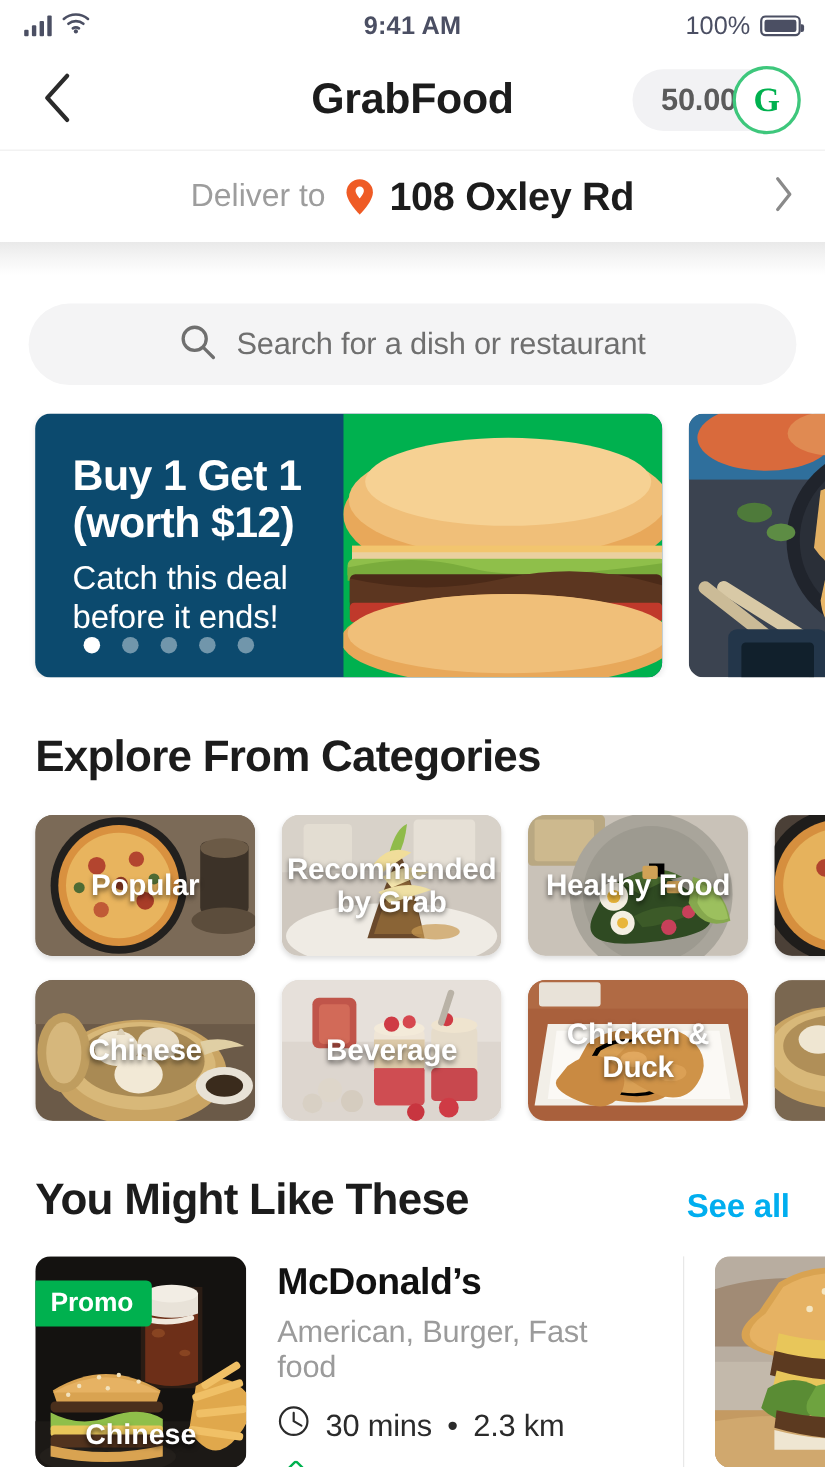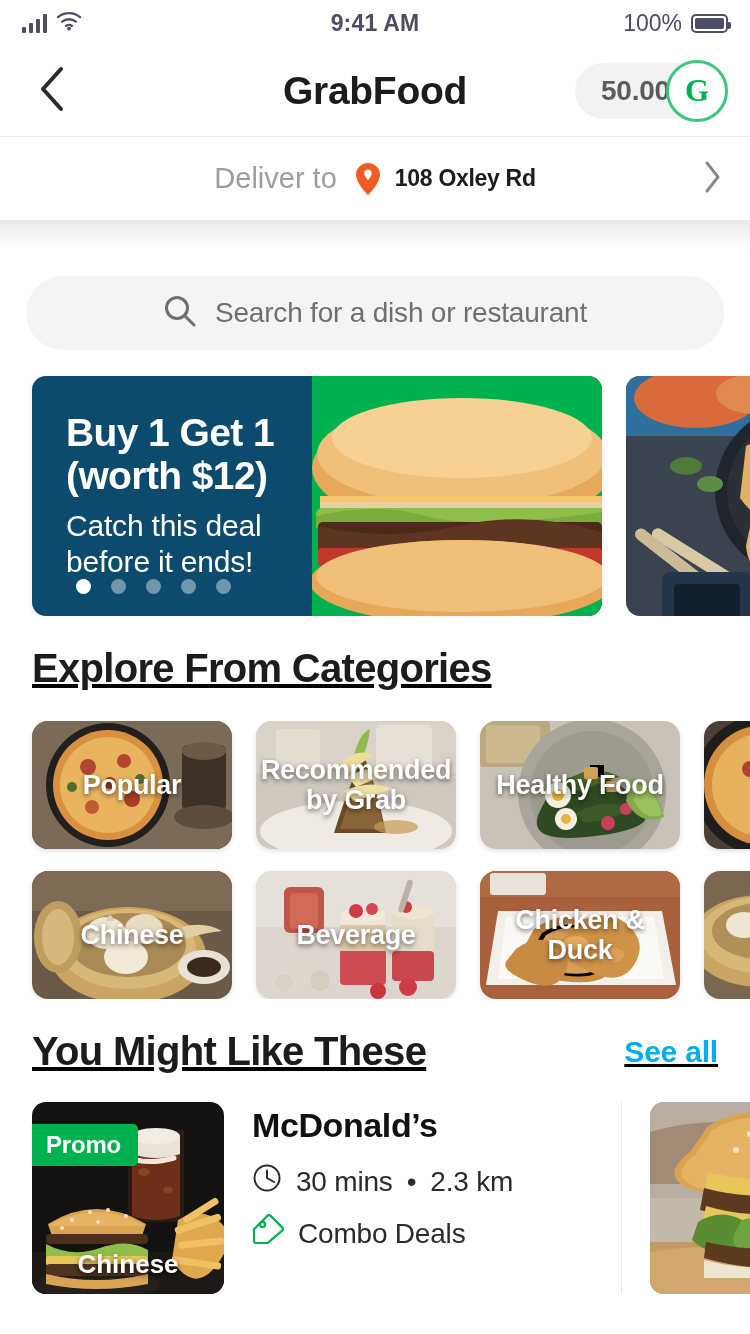--- a/index.html
+++ b/index.html
@@ -45,21 +45,21 @@
   .wallet-badge { position:absolute; right:0; top:50%; transform:translateY(-50%);
     width:62px; height:62px; border-radius:50%; background:#fff; border:3px solid #3ec77c;
     display:flex; align-items:center; justify-content:center;
     font-size:31px; font-weight:700; color:#00b14f; font-family:"Liberation Serif", serif; }
 
   
   .deliver { height:84px; background:#fff; border-top:1px solid #ededed;
     display:flex; align-items:center; justify-content:center; position:relative; }
   .deliver-to { font-size:29px; color:#9d9d9d; font-weight:400; }
   .pin { width:30px; height:30px; margin:0 12px 0 16px; display:flex; align-items:center; justify-content:center; }
-  .deliver-addr { font-size:23px; font-weight:700; color:#1c1c1c; letter-spacing:-.3px; }
+  .deliver-addr { font-size:36px; font-weight:700; color:#1c1c1c; letter-spacing:-.3px; }
   .deliver-chev { position:absolute; right:28px; top:50%; transform:translateY(-50%); }
 
   .gap { height:30px; background:#f3f3f3; }
   .gap-inner { height:30px;
     background:linear-gradient(to bottom,#e9e9e9 0%,#f4f4f4 45%,#ffffff 100%); }
 
   
   .search-wrap { padding:26px 26px 0; background:#fff; }
   .searchbar { height:74px; background:#f4f4f5; border-radius:37px;
     display:flex; align-items:center; justify-content:center; gap:18px; }
@@ -73,22 +73,22 @@
   .banner-photo { position:absolute; right:0; top:0; width:290px; height:100%; overflow:hidden; }
   .banner-copy { position:relative; z-index:2; padding:36px 0 0 34px; width:330px; }
   .banner-title { font-size:39px; line-height:1.10; font-weight:700; color:#fff; letter-spacing:-.6px; }
   .banner-sub { margin-top:10px; font-size:30px; line-height:1.22; font-weight:400; color:#fff; letter-spacing:-.2px; }
   .dots { position:absolute; left:44px; bottom:22px; display:flex; gap:20px; z-index:3; }
   .dots b { display:block; width:15px; height:15px; border-radius:50%; background:rgba(255,255,255,.42); }
   .dots b.on { background:#fff; }
   .banner2 { flex:0 0 auto; width:250px; height:240px; border-radius:14px; overflow:hidden; position:relative; }
 
   
-  .sec-head { display:flex; align-items:center; justify-content:space-between;
-    padding:0 32px; margin-top:30px;text-decoration:underline; }
+  .sec-head { display:flex; align-items:flex-end; justify-content:space-between;
+    padding:0 32px; margin-top:50px; }
   .sec-title { font-size:40px; font-weight:700; color:#1c1c1c; letter-spacing:-.7px; }
   .see-all { font-size:30px; font-weight:600; color:#00aeef; letter-spacing:-.2px; }
 
   .cats { margin-top:30px; padding-left:32px; overflow:hidden; }
   .cat-row { display:flex; gap:24px; }
   .cat-row + .cat-row { margin-top:22px; }
   .cat { position:relative; flex:0 0 auto; width:200px; height:128px; border-radius:16px;
     overflow:hidden; box-shadow:0 2px 5px rgba(0,0,0,.13); }
   .cat-label { position:absolute; inset:0; display:flex; align-items:center; justify-content:center;
     text-align:center; font-size:27px; line-height:1.12; font-weight:700; color:#fff;
@@ -456,20 +456,21 @@
           <path d="M14 142q26 14 54 4t48 2v10H14z" fill="#8fbf4a"></path>
           <rect x="14" y="154" width="102" height="10" rx="3" fill="#e8c65a"></rect>
           <rect x="14" y="162" width="102" height="12" rx="4" fill="#52331e"></rect>
           <path d="M14 172q50 12 102 0v10q-52 10-102 0z" fill="#d9a351"></path>
         </svg>
         <div class="promo">Promo</div>
         <div class="featured">Chinese</div>
       </div>
       <div class="rest-info">
         <div class="rest-name">McDonald’s</div>
+        <div class="rest-cuisine">American, Burger, Fast food</div>
         <div class="rest-meta">
           <span>
             <svg width="30" height="30" viewBox="0 0 30 30">
                 <circle cx="15" cy="15" r="12.5" fill="none" stroke="#2b2b2b" stroke-width="2"></circle>
                 <path d="M15 7.5V15l7 4" fill="none" stroke="#2b2b2b" stroke-width="2" stroke-linecap="round"></path>
               </svg>
           </span>
           <span>30 mins</span>
           <span>•</span>
           <span>2.3 km</span>

